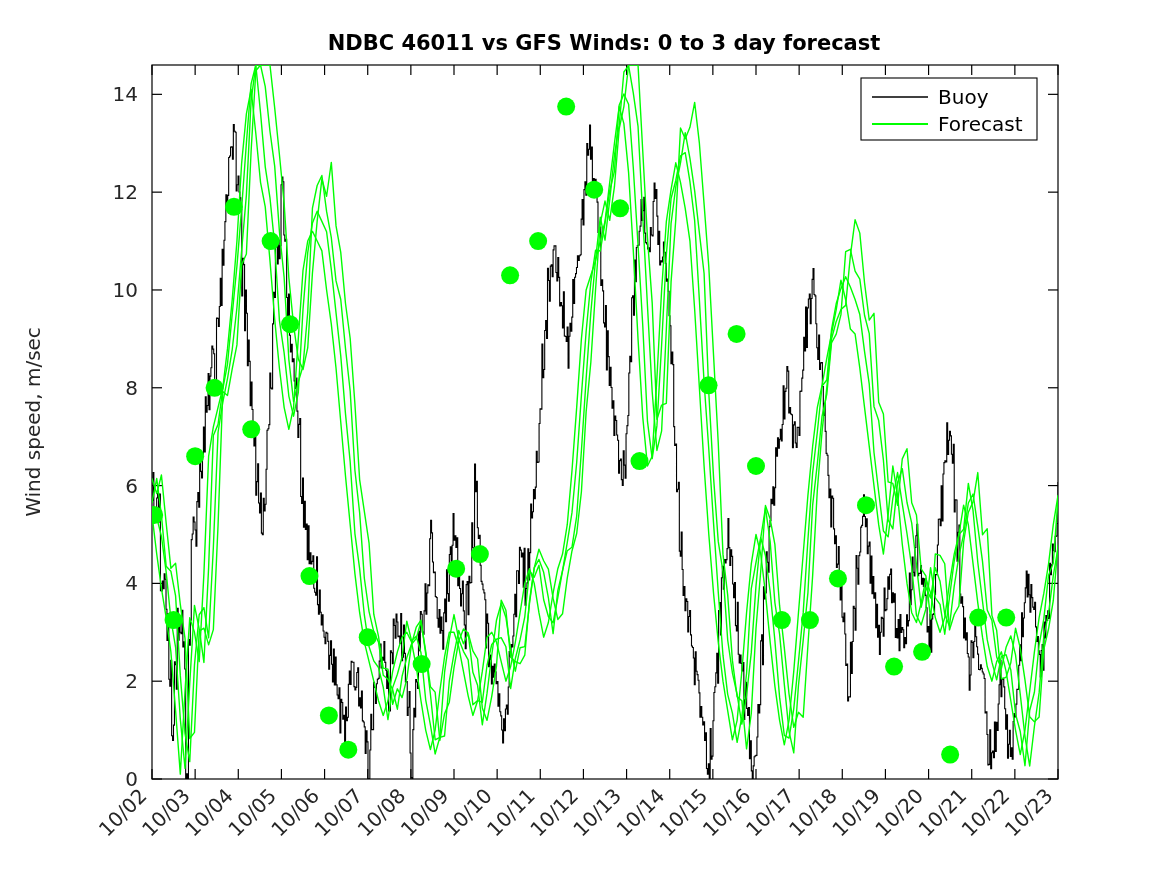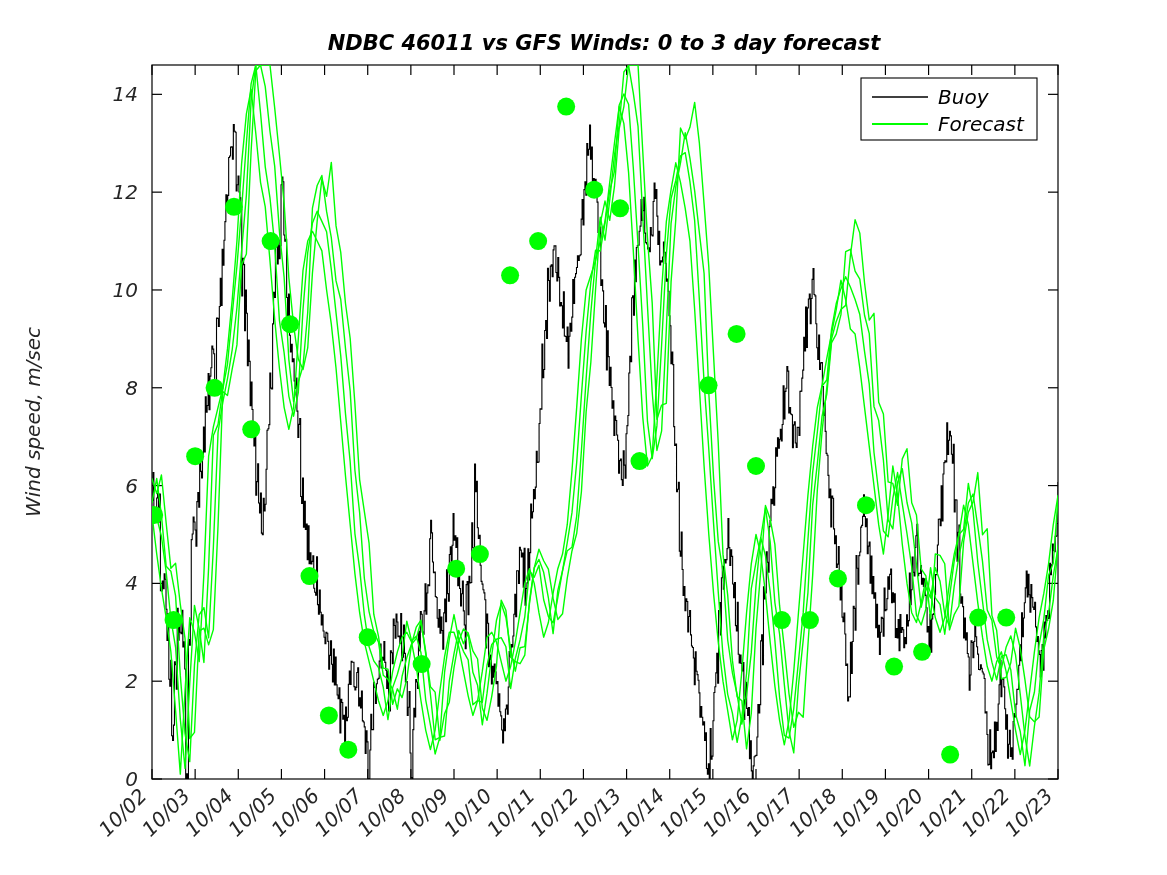--- a/index.html
+++ b/index.html
@@ -12,21 +12,20 @@
     width: 1167px;
     height: 875px;
     overflow: hidden;
     font-family: "DejaVu Sans", "Liberation Sans", sans-serif;
   }
   #figure {
     position: relative;
     width: 1167px;
     height: 875px;
     background: #ffffff;
-    font-style: italic;
   }
   svg.plot {
     position: absolute;
     left: 0;
     top: 0;
     width: 1167px;
     height: 875px;
   }
   .chart-title {
     font-family: "DejaVu Sans", "Liberation Sans", sans-serif;

